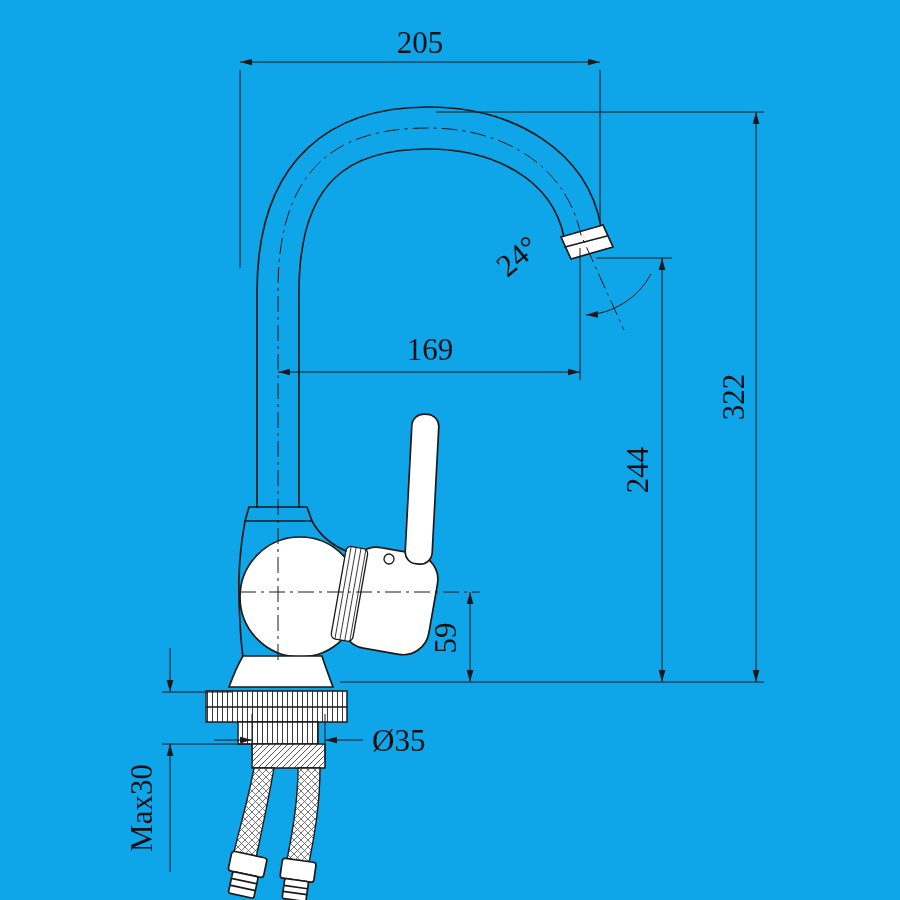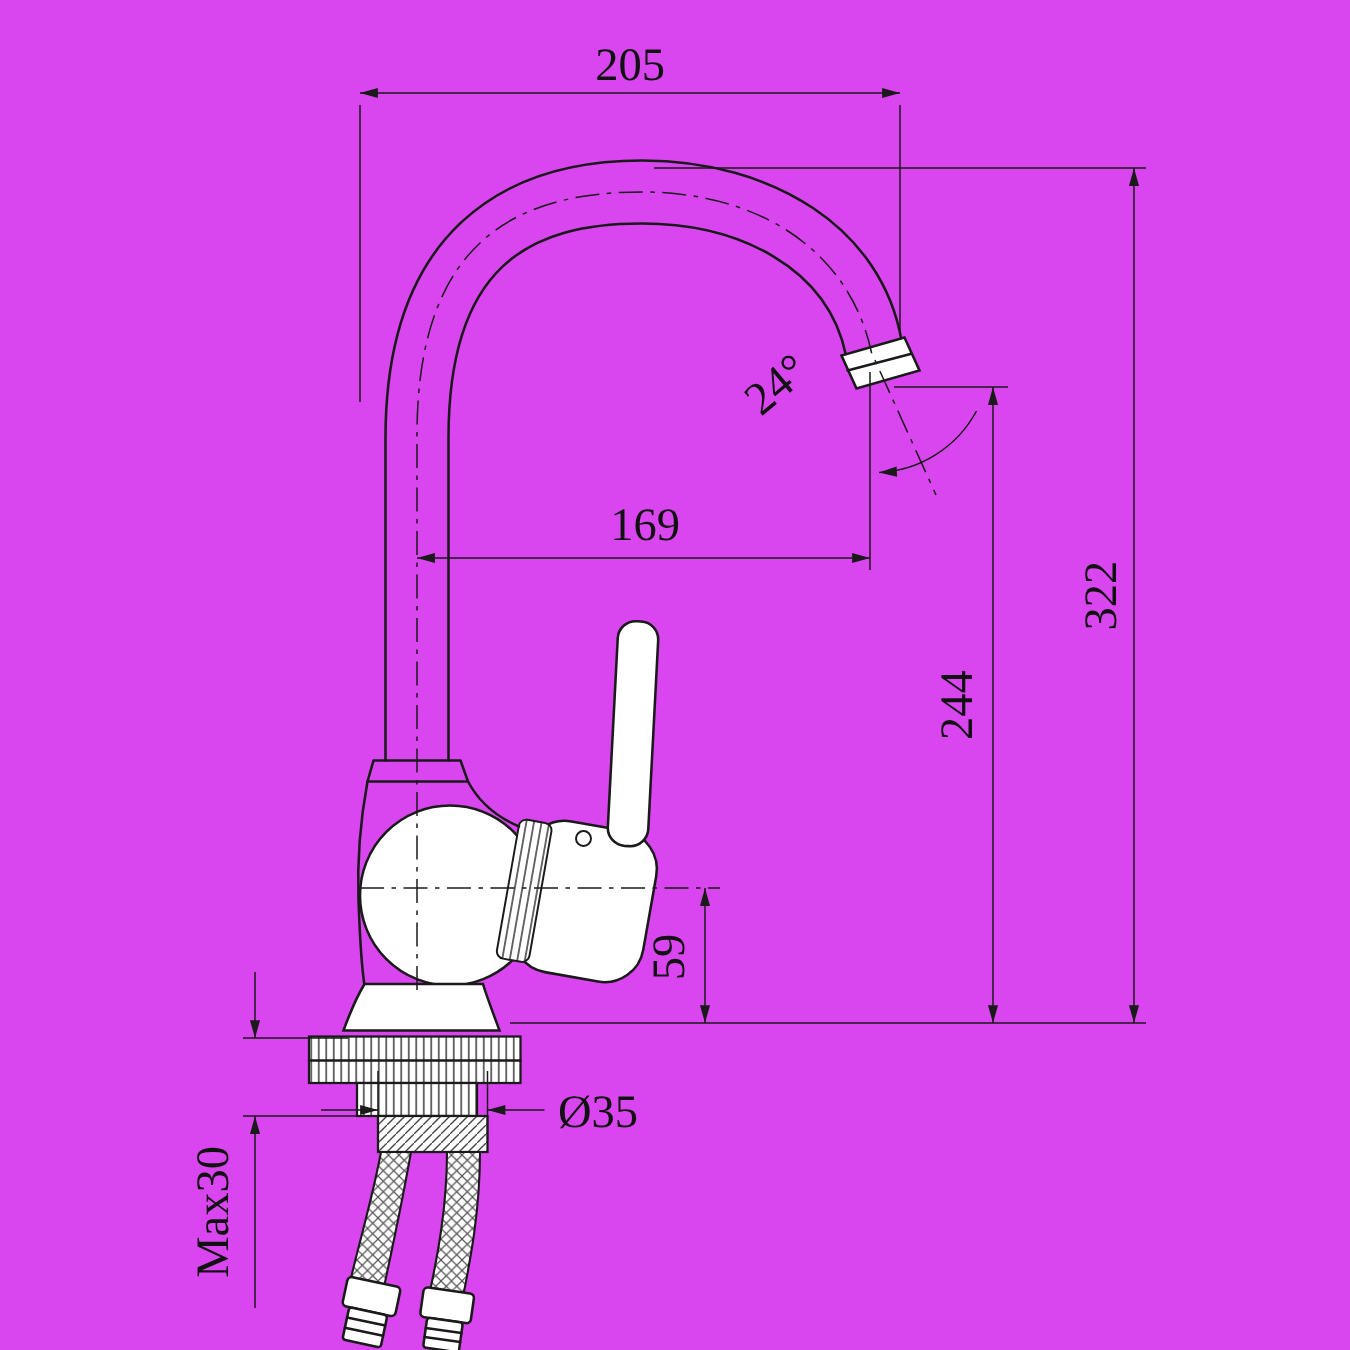--- a/index.html
+++ b/index.html
@@ -1,16 +1,16 @@
 <!DOCTYPE html>
 <html><head>
 <meta charset="utf-8">
 <style>
   html,body{margin:0;padding:0;background:#ffffff;}
-  .stage{width:900px;height:900px;background:#d946ef;position:relative;overflow:hidden;}
+  .stage{width:900px;height:900px;background:#0ea5e9;position:relative;overflow:hidden;}
   svg{display:block;}
   .dimline{stroke:#1a1a1a;stroke-width:1;fill:none;}
   .ctr{stroke:#1a1a1a;stroke-width:1;fill:none;stroke-dasharray:16 5 3 5;}
   .out{stroke:#1a1a1a;stroke-width:1.7;fill:none;stroke-linecap:round;}
   .solid{stroke:#1a1a1a;stroke-width:1.7;fill:#ffffff;}
   .dimtext{font-family:"Liberation Serif","DejaVu Serif",serif;font-size:31px;fill:#111;}
 </style>
 </head>
 <body>
 

